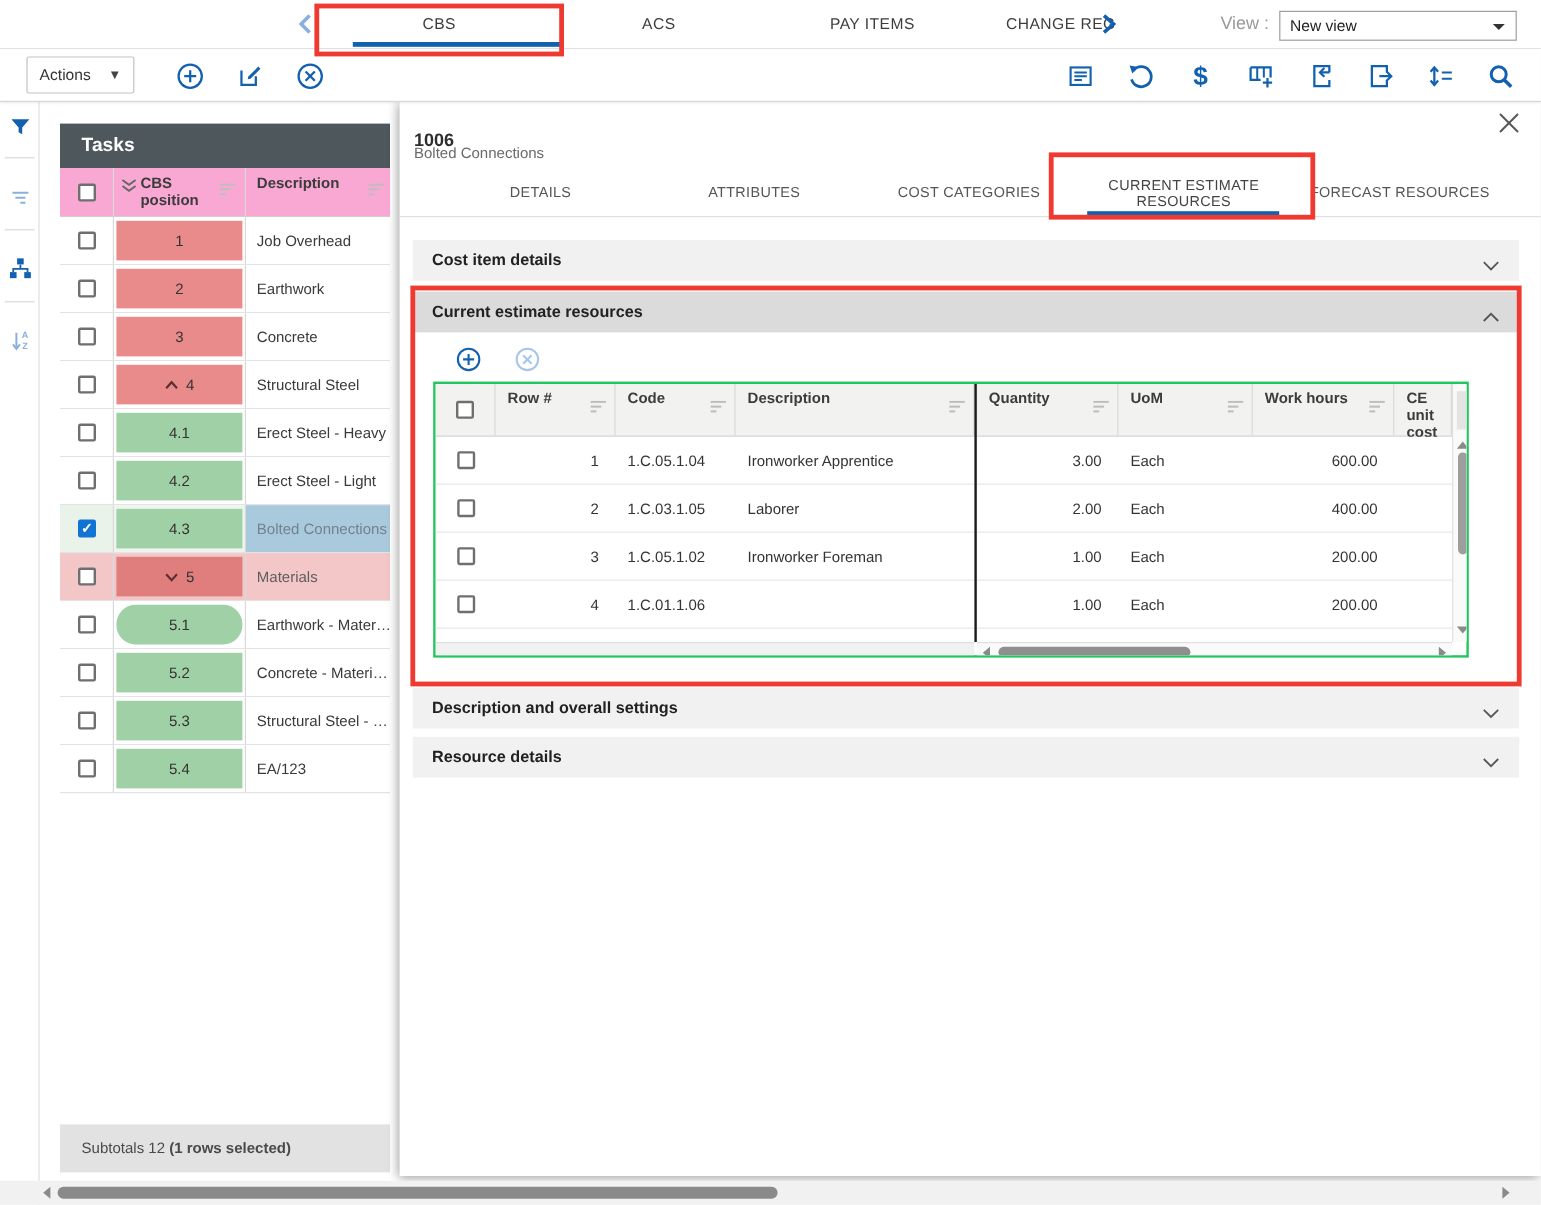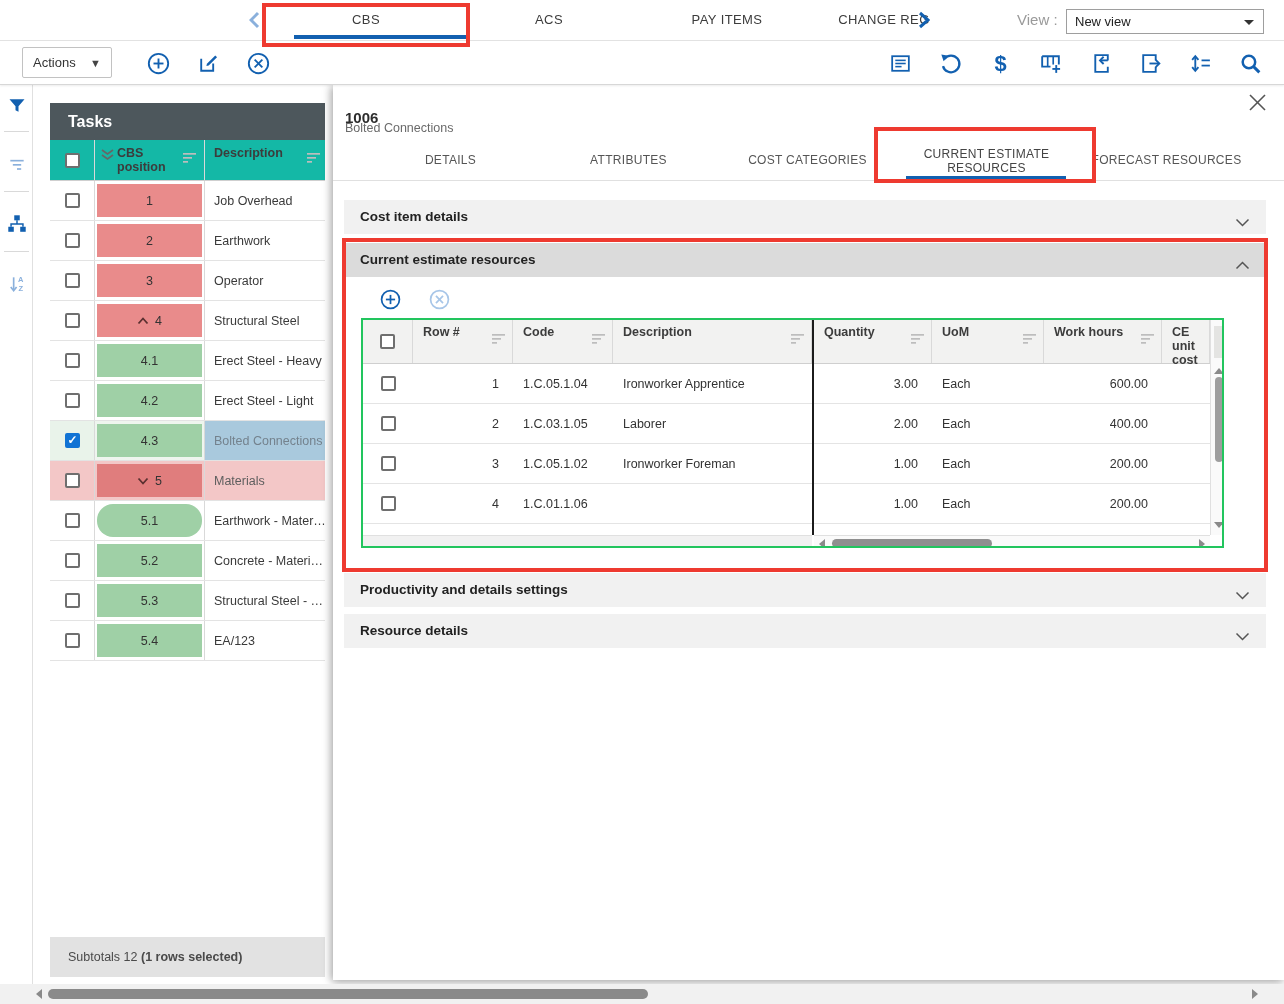--- a/index.html
+++ b/index.html
@@ -22,21 +22,21 @@
   .tb-icon { position:absolute; top:8px; width:28px; height:28px; display:flex; align-items:center; justify-content:center; cursor:pointer; }
 
   
   .rail { position:absolute; left:0; top:85px; width:33px; height:919px; background:#fff; border-right:1px solid #e0e0e0; }
   .rail-icon { position:absolute; left:4px; width:25px; height:25px; display:flex; align-items:center; justify-content:center; cursor:pointer; }
   .rail-div { position:absolute; left:4px; width:25px; border-top:1px solid #d9d9d9; }
 
   
   .tasks { position:absolute; left:50px; top:103px; width:275px; }
   .tasks-title { height:37px; background:#4d575c; color:#ffffff; font-size:16px; font-weight:bold; line-height:37px; padding-left:18px; }
-  .t-header { position:relative; height:41px; background:#14b8a6; border-bottom:1px solid #cfcfcf; font-size:12.5px; font-weight:bold; color:#3c3c3c; }
+  .t-header { position:relative; height:41px; background:#f9a8d4; border-bottom:1px solid #cfcfcf; font-size:12.5px; font-weight:bold; color:#3c3c3c; }
   .t-col-cb   { position:absolute; left:0; top:0; bottom:0; width:45px; border-right:1px solid #d9d9d9; display:flex; align-items:center; justify-content:center; }
   .t-col-pos  { position:absolute; left:45px; top:0; bottom:0; width:110px; border-right:1px solid #d9d9d9; }
   .t-col-desc { position:absolute; left:155px; top:0; bottom:0; width:120px; }
   .t-row { position:relative; height:40px; border-bottom:1px solid #e3e3e3; background:#fff; font-size:12.5px; color:#3a3a3a; }
   .badge { position:absolute; left:2px; right:2px; top:3px; bottom:3px; display:flex; align-items:center; justify-content:center; gap:6px; font-size:12.5px; color:#333; }
   .desc-cell { display:flex; align-items:center; height:100%; padding-left:9px; white-space:nowrap; overflow:hidden; }
   .chk { width:15px; height:15px; border:2px solid #6f6f6f; border-radius:2px; background:#fff; cursor:pointer; flex:0 0 auto; }
   .chk.checked { border-color:#1173d4; background:#1173d4; position:relative; }
   .chk.checked::after { content:"✓"; position:absolute; left:1px; top:-2px; color:#fff; font-size:12px; font-weight:bold; }
   .subtotals { position:absolute; left:50px; top:937px; width:275px; height:40px; background:#e2e2e2; font-size:12.5px; color:#4a4a4a; line-height:40px; padding-left:18px; }
@@ -305,21 +305,21 @@
         <div class="t-row">
           <div class="t-col-cb">
             <span class="chk"></span>
           </div>
           <div class="t-col-pos">
             <div class="badge" style="background: rgb(233, 139, 139);">
               <span>3</span>
             </div>
           </div>
           <div class="t-col-desc">
-            <div class="desc-cell">Operator</div>
+            <div class="desc-cell">Concrete</div>
           </div>
         </div>
         <div class="t-row">
           <div class="t-col-cb">
             <span class="chk"></span>
           </div>
           <div class="t-col-pos">
             <div class="badge" style="background: rgb(233, 139, 139);">
               <span style="display: flex;">
                 <svg width="12" height="8" viewBox="0 0 12 8">
@@ -604,21 +604,21 @@
         <div class="vscroll">
           <div class="hdr-block"></div>
           <span class="tri up" style="left:3px; top:48px;"></span>
           <div class="vthumb"></div>
           <span class="tri down" style="left:3px; top:202px;"></span>
         </div>
       </div>
     </div>
 
     <div class="sect" style="top:488px;">
-      <span class="lbl">Productivity and details settings</span>
+      <span class="lbl">Description and overall settings</span>
       <span class="chev">
         <svg width="15" height="9" viewBox="0 0 15 9">
             <polyline points="1.5,1.5 7.5,7.5 13.5,1.5" fill="none" stroke="#555" stroke-width="1.5"></polyline>
           </svg>
       </span>
     </div>
 
     <div class="sect" style="top:529px;">
       <span class="lbl">Resource details</span>
       <span class="chev">

